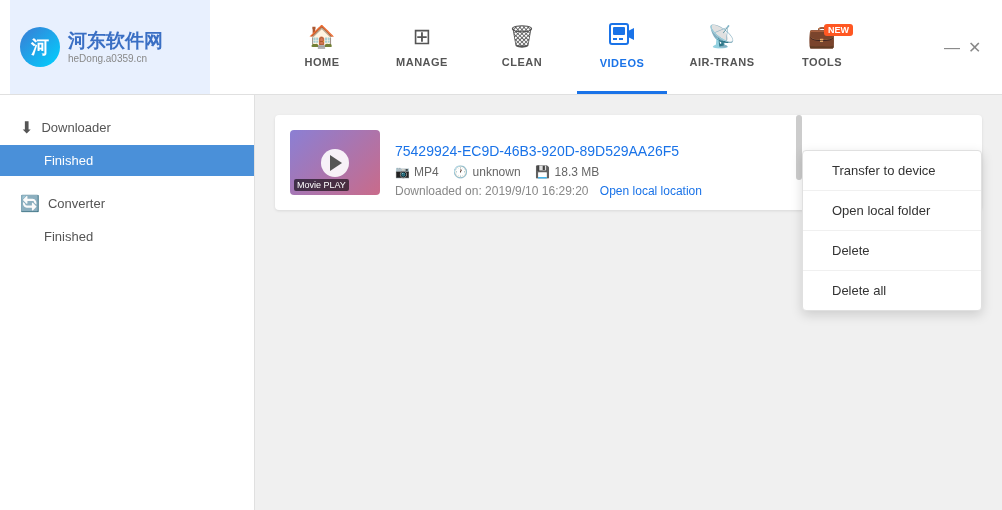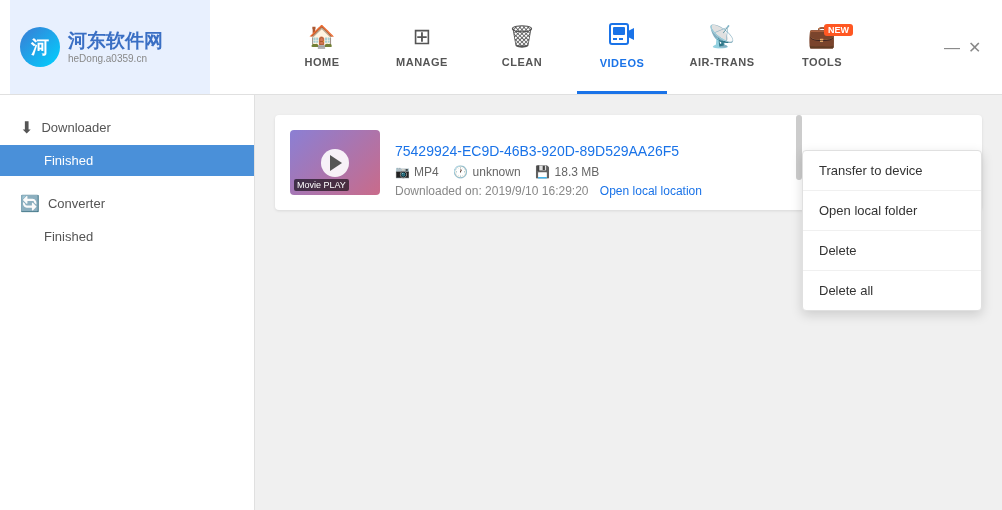--- a/index.html
+++ b/index.html
@@ -95,21 +95,21 @@
     .open-location { color: #1a73e8; cursor: pointer; margin-left: 8px; font-size: 12px; }
 
     
     .context-menu {
       position: absolute; right: 20px; top: 55px;
       background: #fff; border: 1px solid #e0e0e0;
       box-shadow: 0 4px 12px rgba(0,0,0,0.15); border-radius: 4px;
       width: 180px; z-index: 100;
     }
     .context-menu-item {
-      padding: 12px 16px; font-size: 13px; color: #333;
+      padding: 12px 29px; font-size: 13px; color: #333;
       cursor: pointer; border-bottom: 1px solid #f0f0f0;
     }
     .context-menu-item:last-child { border-bottom: none; }
 
     
     .scroll-indicator {
       position: absolute; right: 200px; top: 20px;
       width: 6px; height: 65px; background: #ccc; border-radius: 3px;
     }
 

